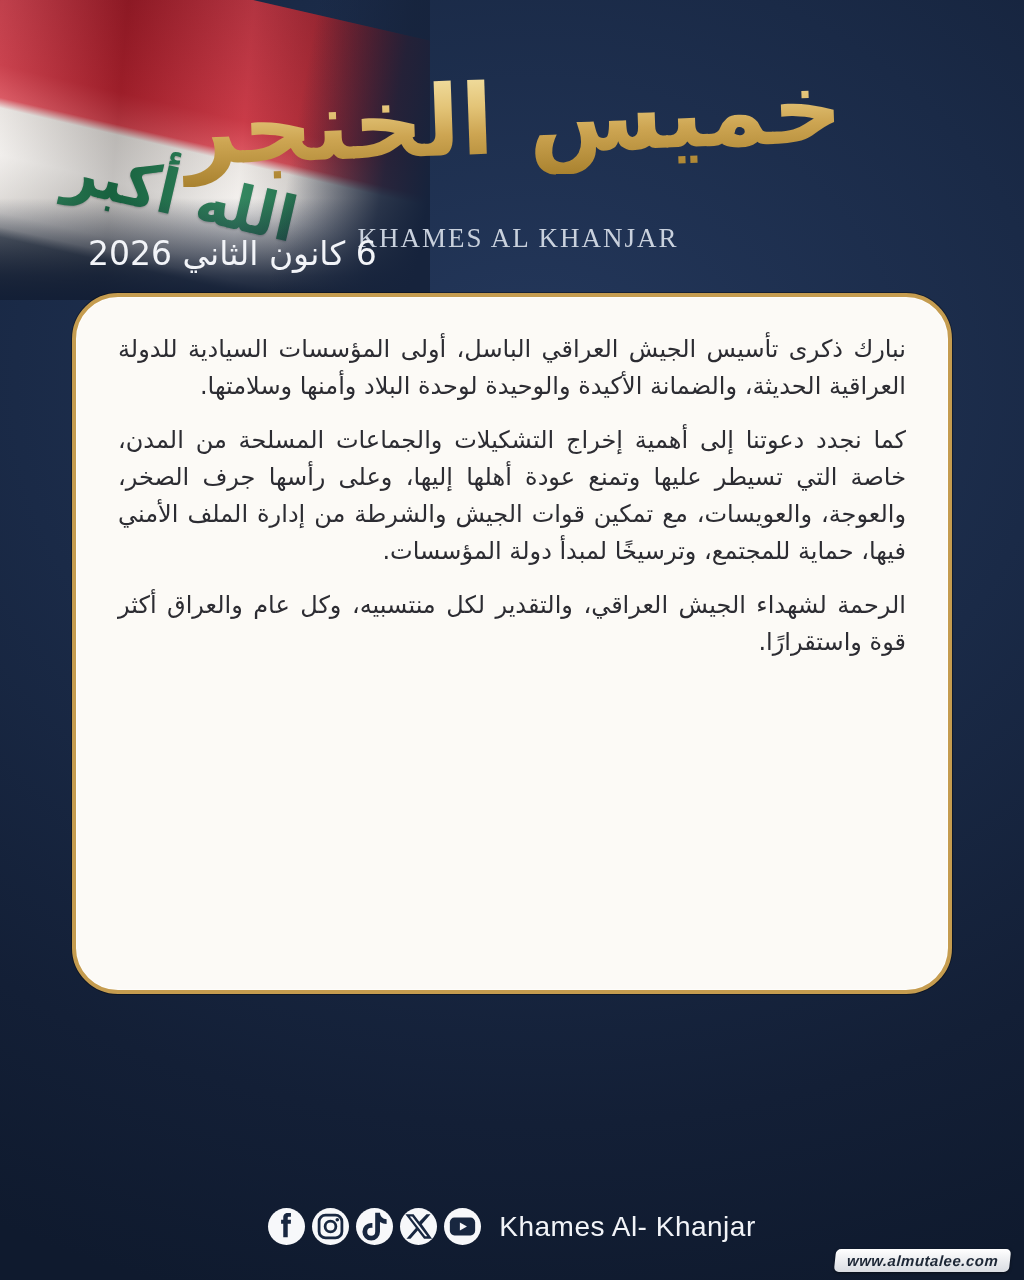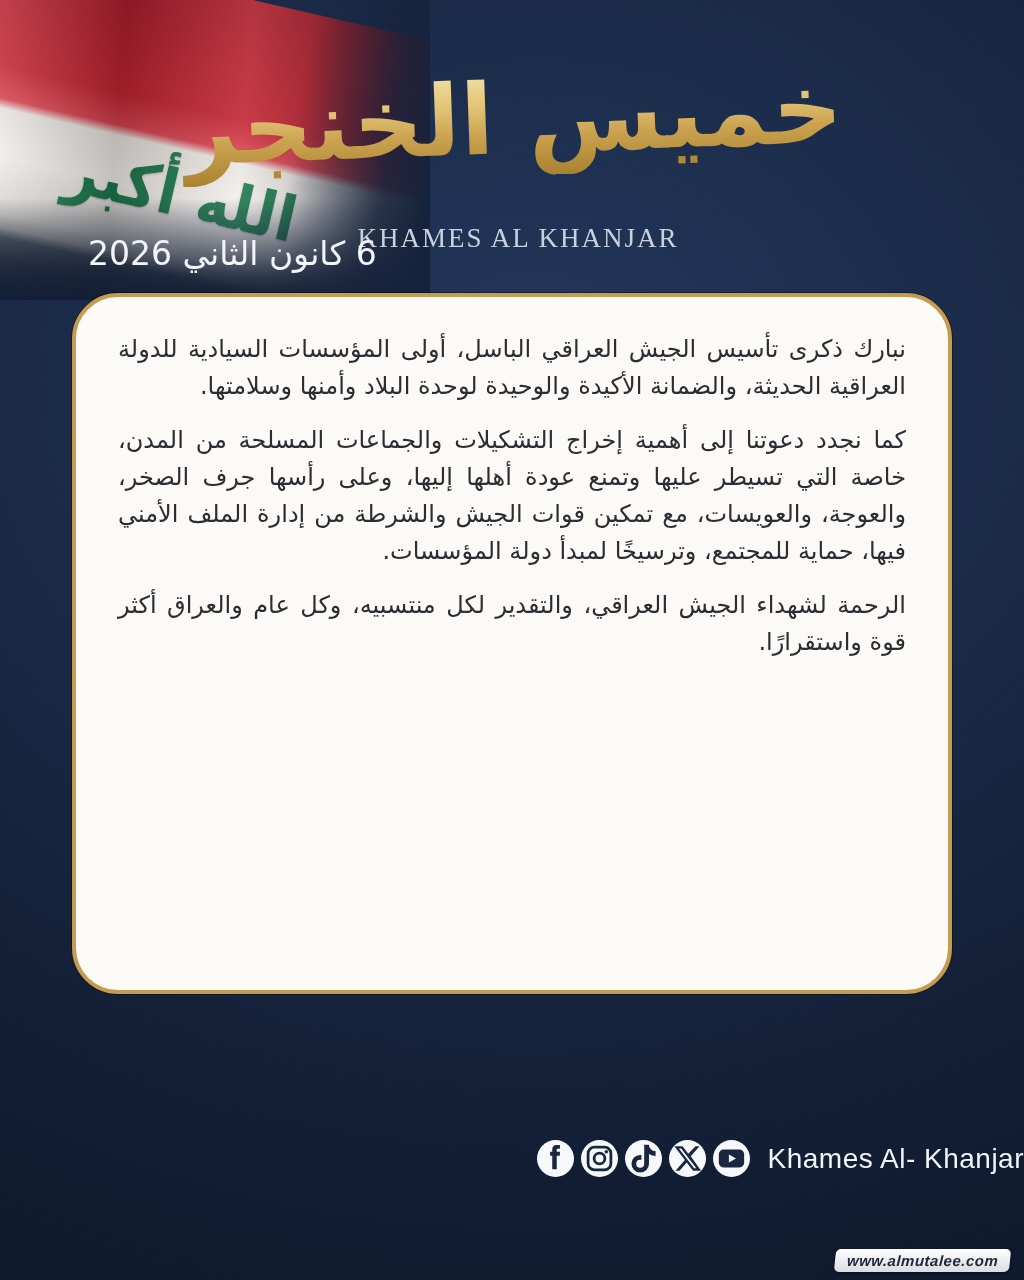--- a/index.html
+++ b/index.html
@@ -81,22 +81,22 @@
     text-align:justify;
     margin:0 0 17px 0;
     font-size:24px;line-height:37px;
     color:#2c2c32;
     font-weight:500;
   }
   .card p:last-child{margin-bottom:8px;}
 
   
   .footer{
-    position:absolute;top:1140px;left:0;width:1024px;
-    display:flex;align-items:center;justify-content:flex-end;gap:12px;
+    position:absolute;top:1208px;left:0;width:1024px;
+    display:flex;align-items:center;justify-content:center;gap:12px;
   }
   .icons{display:flex;align-items:center;gap:7px;}
   .icon-circle{
     width:37px;height:37px;border-radius:50%;
     background:#f7f8fa;
     display:flex;align-items:center;justify-content:center;
     cursor:pointer;
   }
   .icon-circle svg{display:block;}
   .footer-name{

